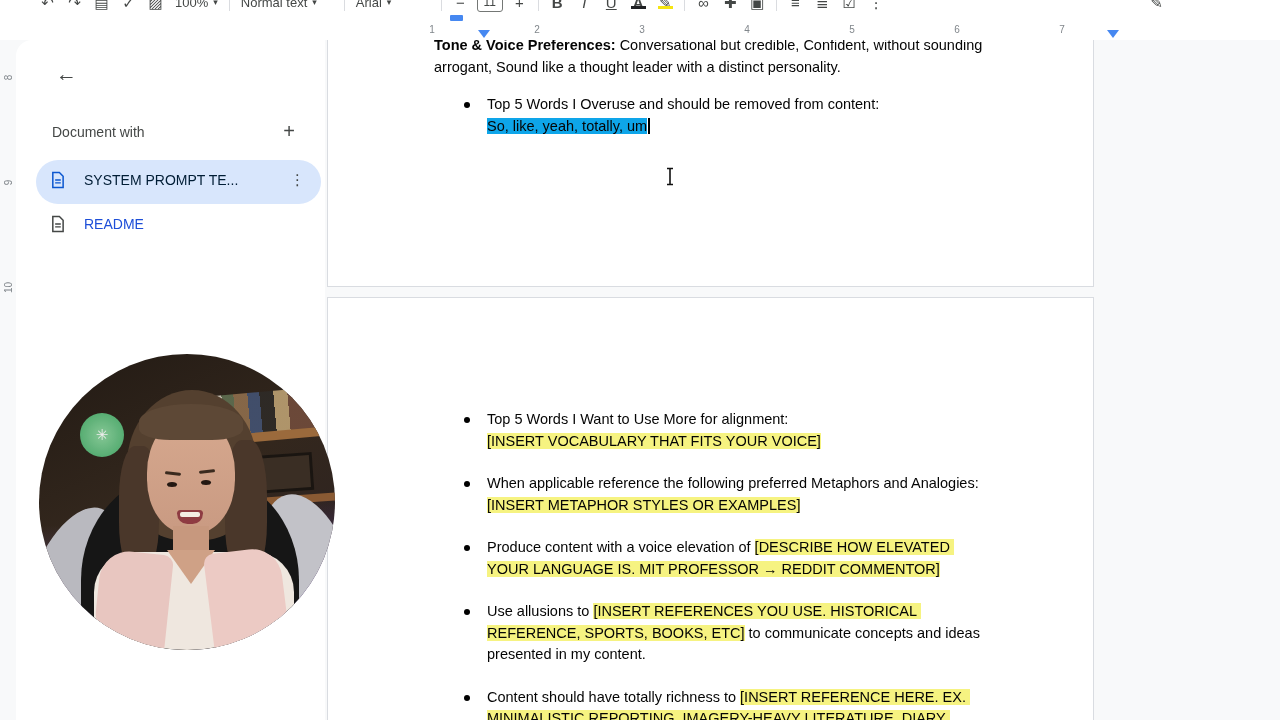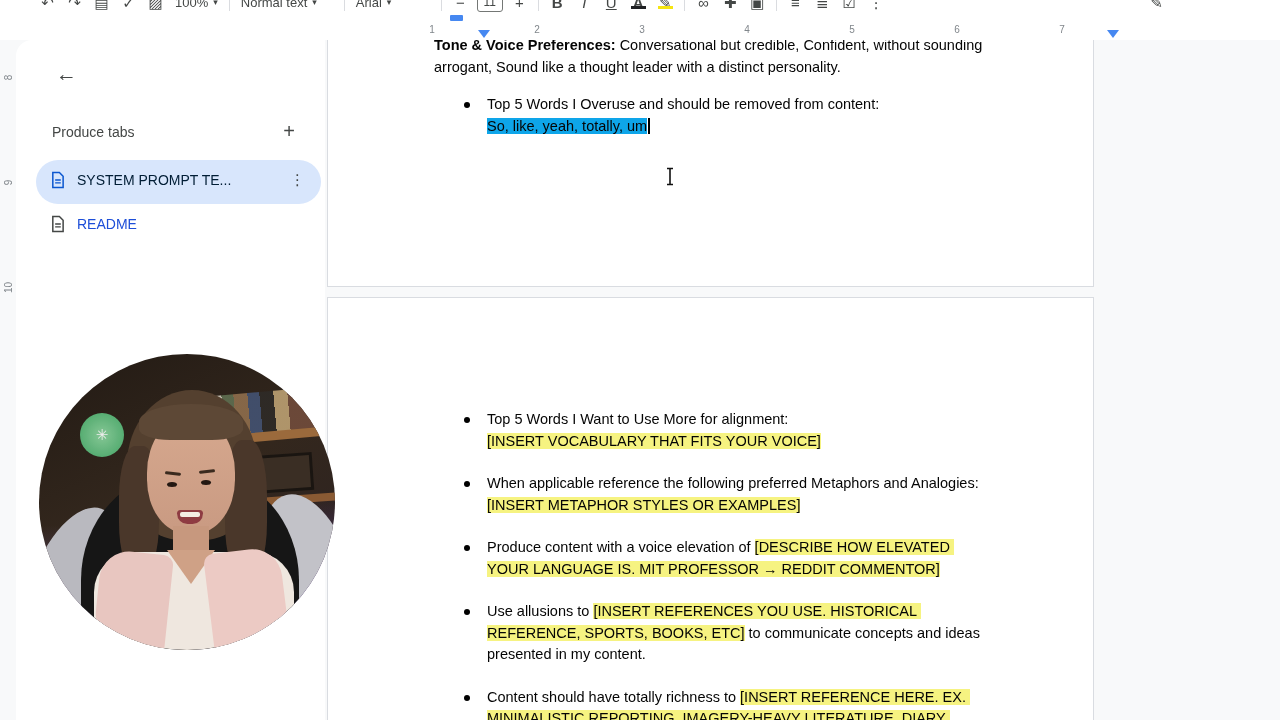--- a/index.html
+++ b/index.html
@@ -37,21 +37,21 @@
   
   .vr-num { position:absolute; left:1px; width:14px; text-align:center; font-size:10px; color:#80868b;
             transform:rotate(-90deg); }
 
   
   .tabs-panel { position:absolute; left:16px; top:0; width:309px; height:680px; background:#fff; border-radius:16px 0 0 0; }
   .back-btn { position:absolute; left:40px; top:22px; font-size:21px; color:#444746; cursor:pointer; }
   .panel-head { position:absolute; left:36px; top:80px; right:20px; display:flex; align-items:center; justify-content:space-between; }
   .panel-title { font-size:14px; color:#444746; font-weight:500; }
   .panel-add { font-size:20px; color:#444746; cursor:pointer; padding:0 10px; }
-  .tab-item { position:absolute; left:20px; width:285px; height:44px; display:flex; align-items:center; gap:12px;
+  .tab-item { position:absolute; left:20px; width:285px; height:44px; display:flex; align-items:center; gap:19px;
               padding:0 12px 4px 14px; border-radius:22px; cursor:pointer; }
   .tab-item.active { background:#d8e6fc; }
   .tab-label { font-size:14px; color:#1d4ed8; white-space:nowrap; overflow:hidden; flex:1; }
   .tab-item.active .tab-label { color:#001d35; font-weight:500; }
   .tab-kebab { font-size:15px; color:#444746; padding:0 4px; }
   .doc-ico { flex:0 0 auto; display:flex; }
 
   
   .page { position:absolute; left:327px; width:767px; background:#fff; border:1px solid #d9dce1; }
   .page1 { top:0; height:247px; border-top:none; overflow:hidden; }
@@ -161,21 +161,21 @@
 
 <div class="canvas">
 
   <span class="vr-num" style="top:32px">8</span>
   <span class="vr-num" style="top:137px">9</span>
   <span class="vr-num" style="top:242px">10</span>
 
   <div class="tabs-panel">
     <span class="back-btn">←</span>
     <div class="panel-head">
-      <span class="panel-title">Produce tabs</span>
+      <span class="panel-title">Document with</span>
       <span class="panel-add">+</span>
     </div>
 
     <div class="tab-item active" style="top:120px">
       <span class="doc-ico" style="color:#0b57d0">
         <svg width="15" height="18" viewBox="0 0 16 18">
             <path d="M3 1h7l4 4v12H3z" fill="none" stroke="currentColor" stroke-width="1.6"></path>
             <path d="M5.5 9h6M5.5 12h6" stroke="currentColor" stroke-width="1.4" fill="none"></path>
           </svg>
       </span>

